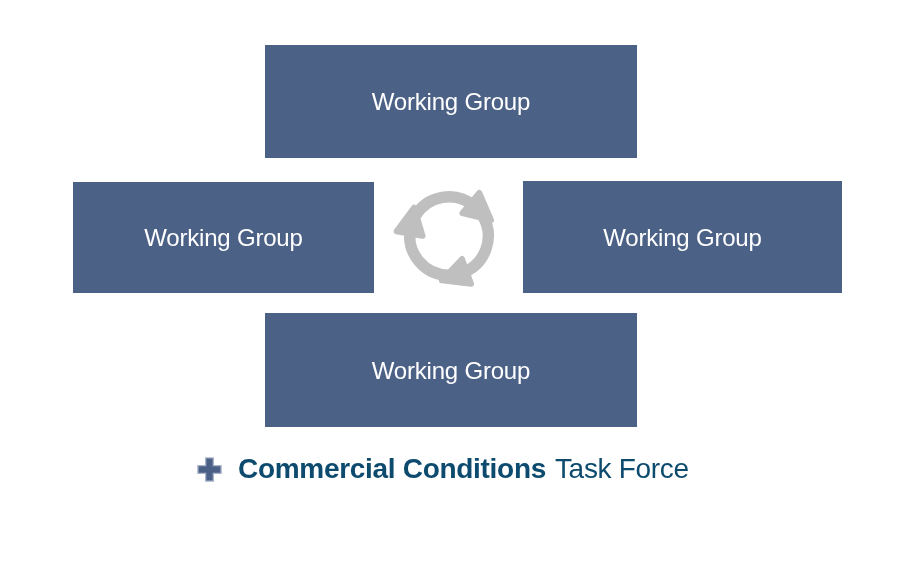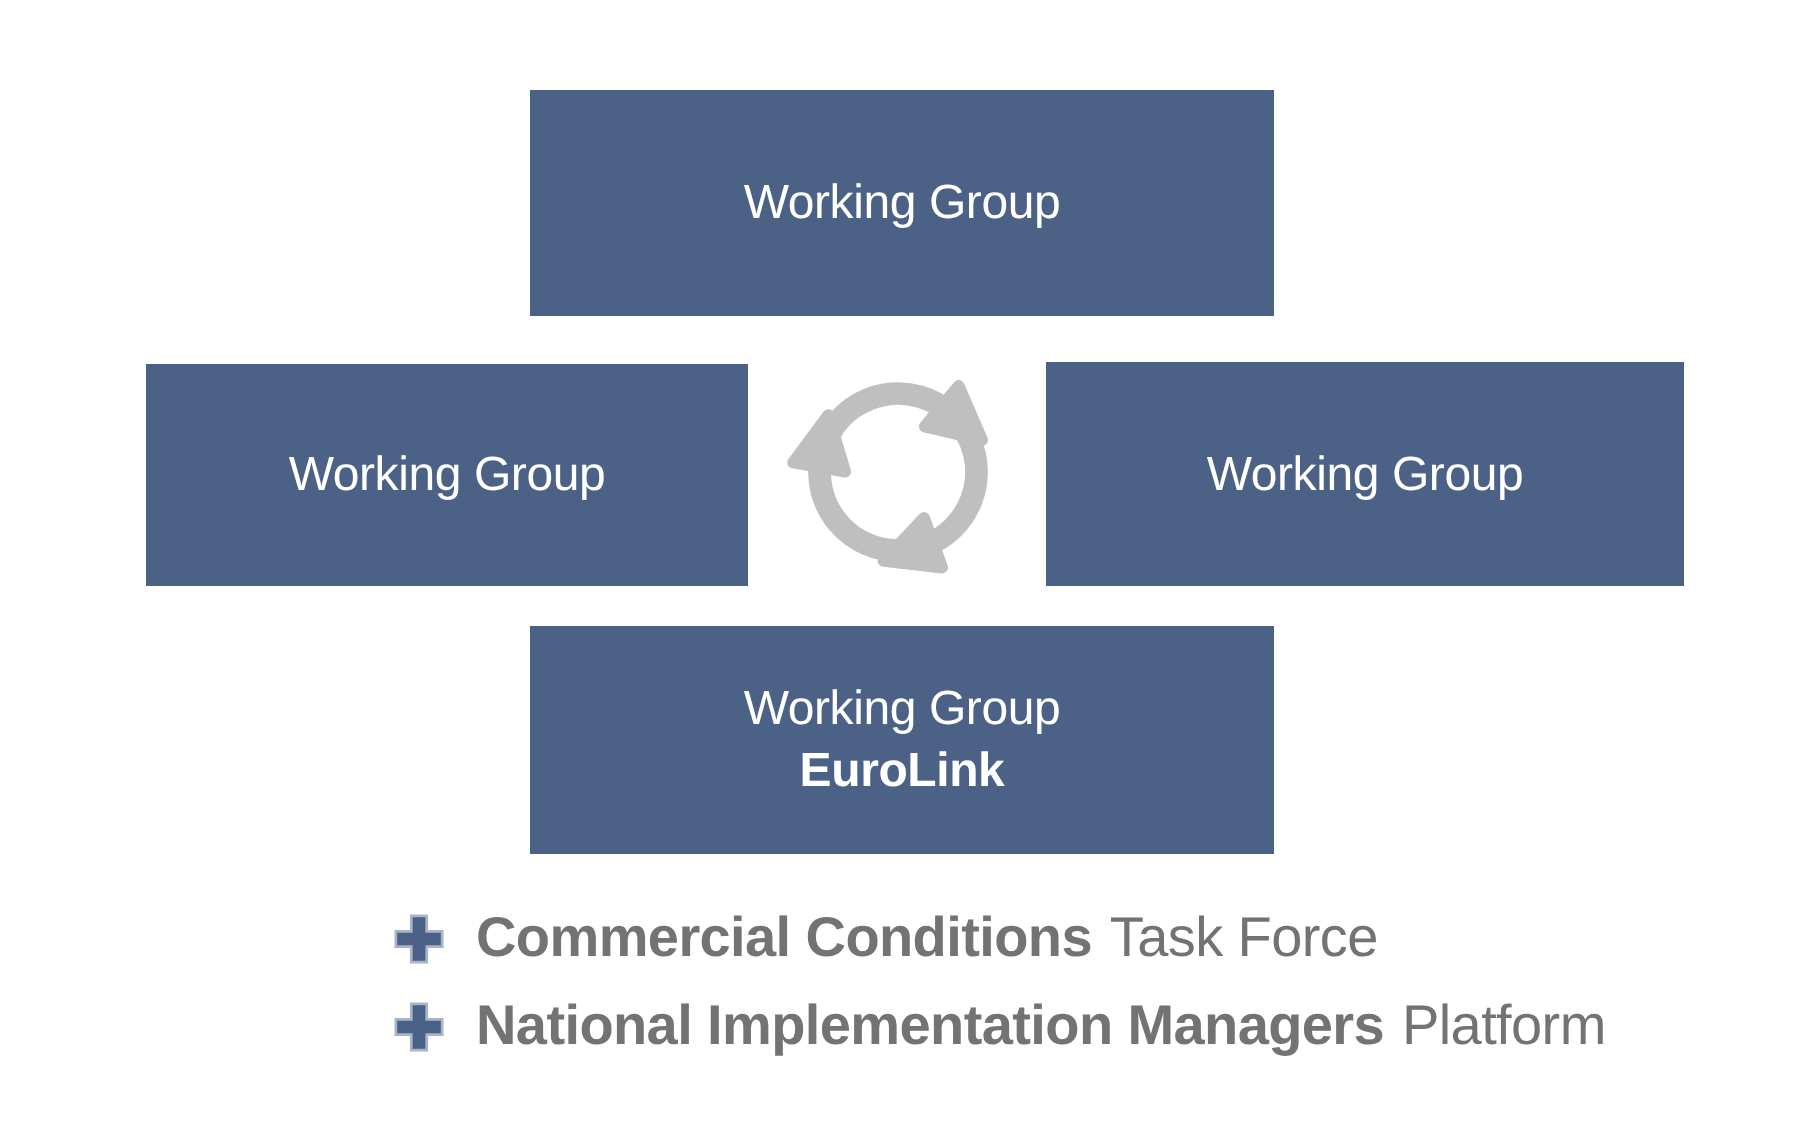--- a/index.html
+++ b/index.html
@@ -34,21 +34,21 @@
     position: absolute;
     left: 387px; top: 174px;
     width: 124px; height: 124px;
   }
   .task-item {
     position: absolute;
     left: 196px;
     display: flex;
     align-items: center;
     gap: 15px;
-    color: #737373;
+    color: #0c4a6e;
     font-size: 28px;
     letter-spacing: -0.3px;
     white-space: nowrap;
   }
   .task-item-1 { top: 453px; }
   .task-item-2 { top: 497px; }
   .plus-icon { width: 27px; height: 27px; flex: 0 0 auto; display: block; }
   .task-bold { font-weight: 700; }
   .task-rest { font-weight: 400; margin-left: 0.32em; }
 </style>
@@ -64,21 +64,20 @@
   <div class="wg-box box-left">
     <div class="wg-line1">Working Group</div>
   </div>
 
   <div class="wg-box box-right">
     <div class="wg-line1">Working Group</div>
   </div>
 
   <div class="wg-box box-bottom">
     <div class="wg-line1">Working Group</div>
-    <div class="wg-line2">EuroLink</div>
   </div>
 
   <svg class="cycle-icon" viewBox="0 0 120 120" aria-hidden="true">
     <defs>
       <marker id="ah" viewBox="0 0 12 12" refX="3" refY="6" markerWidth="3.1" markerHeight="3.1" orient="auto">
         <path d="M1.5,1.5 L10.5,6 L1.5,10.5 Z" fill="#BFBFBF" stroke="#BFBFBF" stroke-width="2" stroke-linejoin="round"></path>
       </marker>
     </defs>
     <g stroke="#BFBFBF" stroke-width="11" fill="none" stroke-linecap="round">
       <path d="M27.1,41 A38,38 0 0 1 84.4,30.9" marker-end="url(#ah)"></path>
@@ -87,20 +86,14 @@
     </g>
   </svg>
 
   <div class="task-item task-item-1">
     <svg class="plus-icon" viewBox="0 0 28 28" aria-hidden="true">
       <path d="M10 2 h8 v8 h8 v8 h-8 v8 h-8 v-8 h-8 v-8 h8 z" fill="#4A6086" stroke="#A9B4C8" stroke-width="1.4"></path>
     </svg>
     <span><span class="task-bold">Commercial Conditions</span><span class="task-rest">Task Force</span></span>
   </div>
 
-  <div class="task-item task-item-2">
-    <svg class="plus-icon" viewBox="0 0 28 28" aria-hidden="true">
-      <path d="M10 2 h8 v8 h8 v8 h-8 v8 h-8 v-8 h-8 v-8 h8 z" fill="#4A6086" stroke="#A9B4C8" stroke-width="1.4"></path>
-    </svg>
-    <span><span class="task-bold">National Implementation Managers</span><span class="task-rest">Platform</span></span>
-  </div>
 
 </div>
 
 </body></html>

